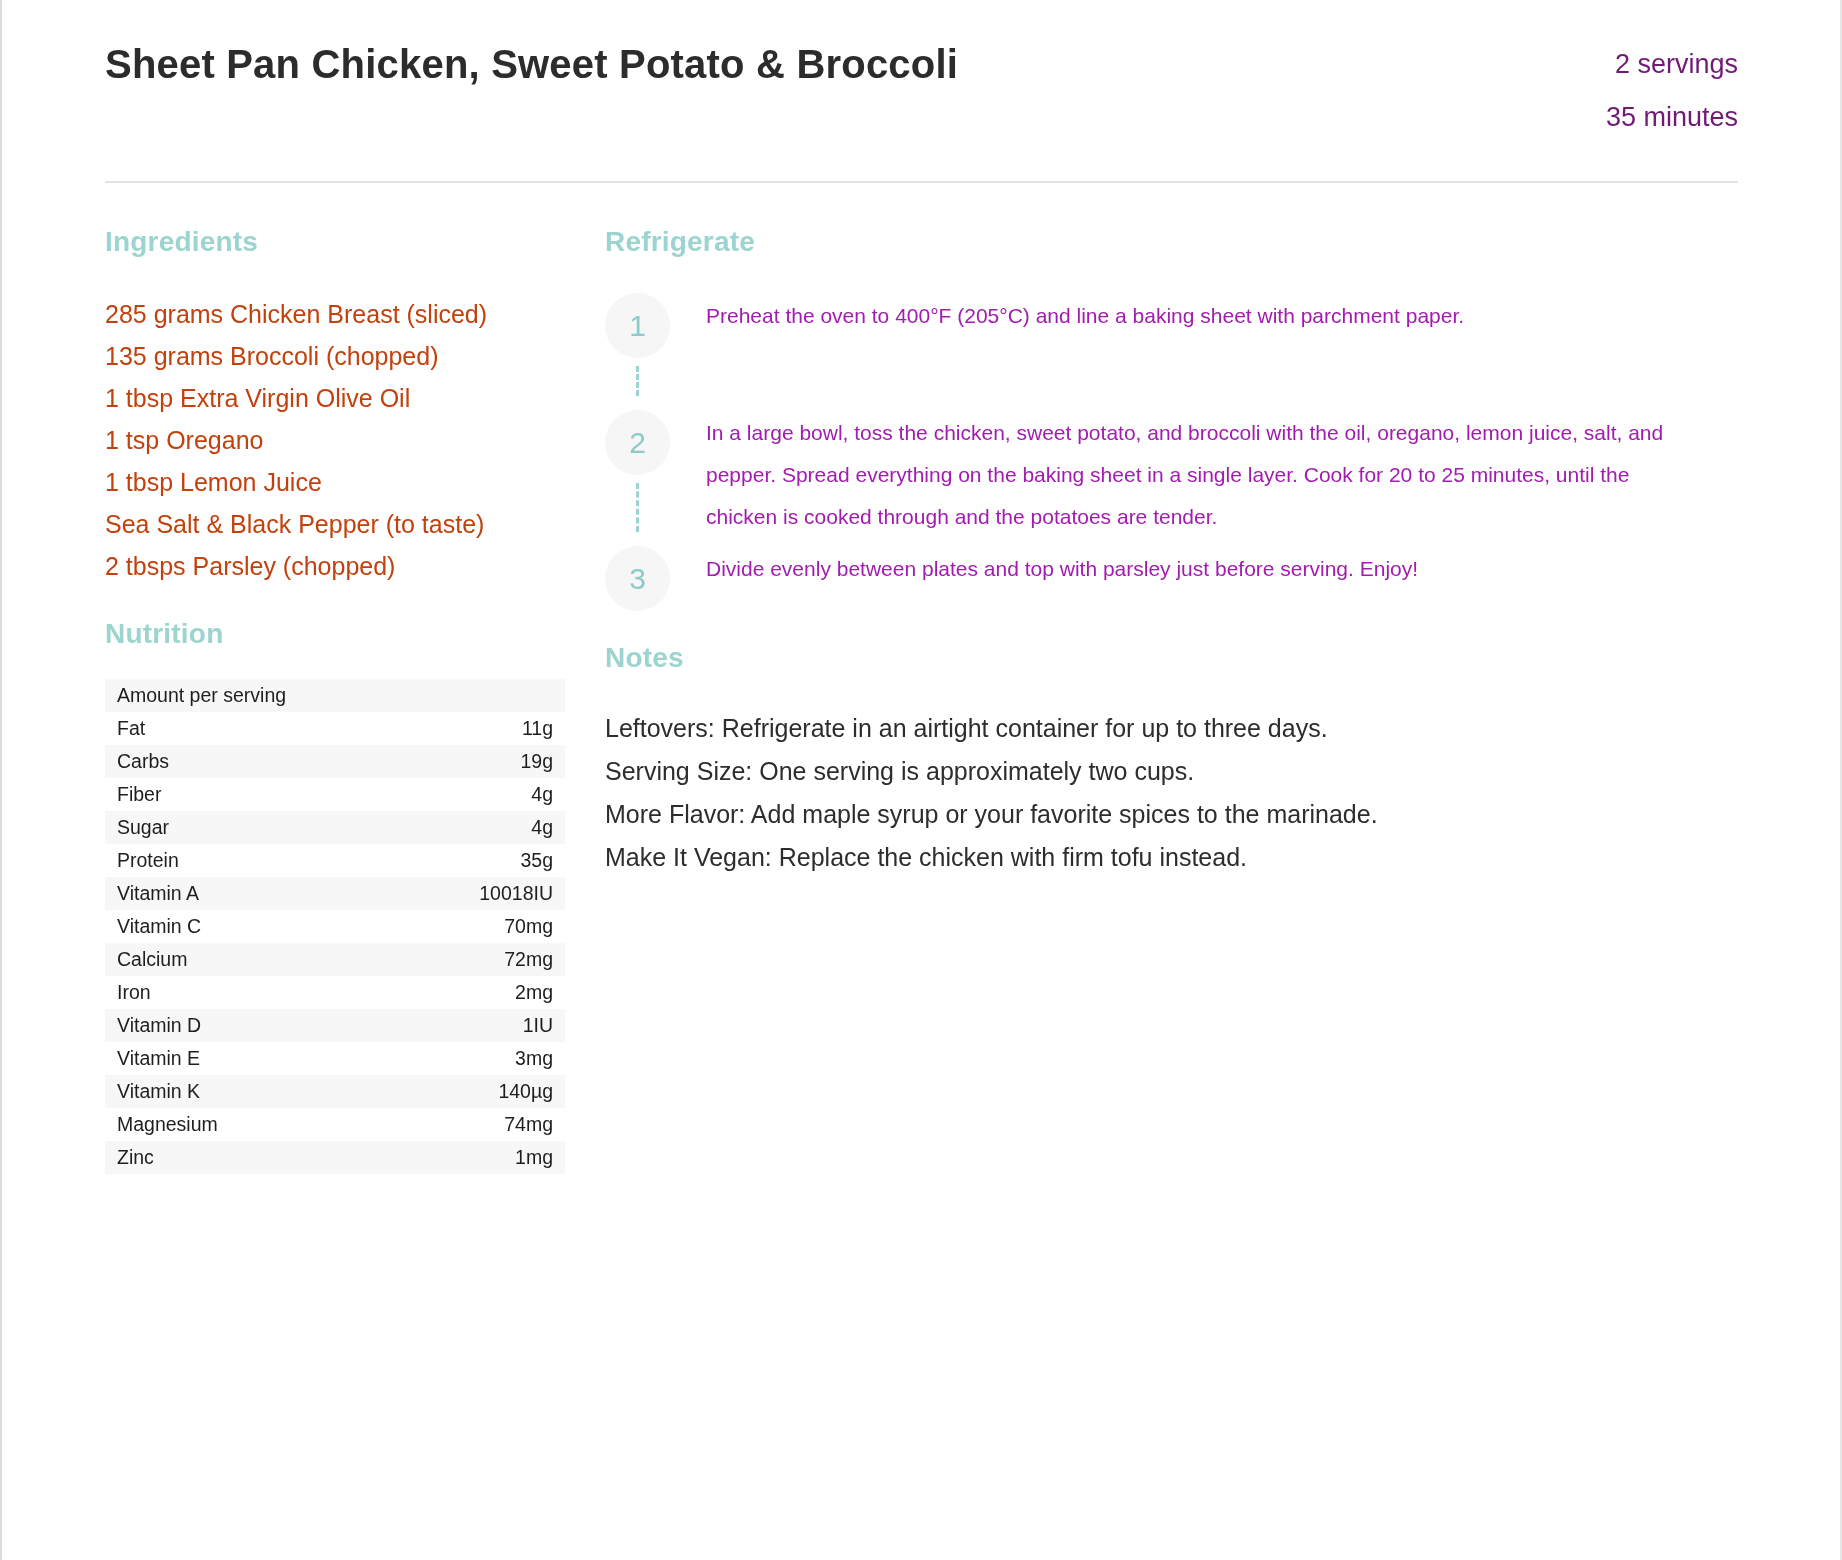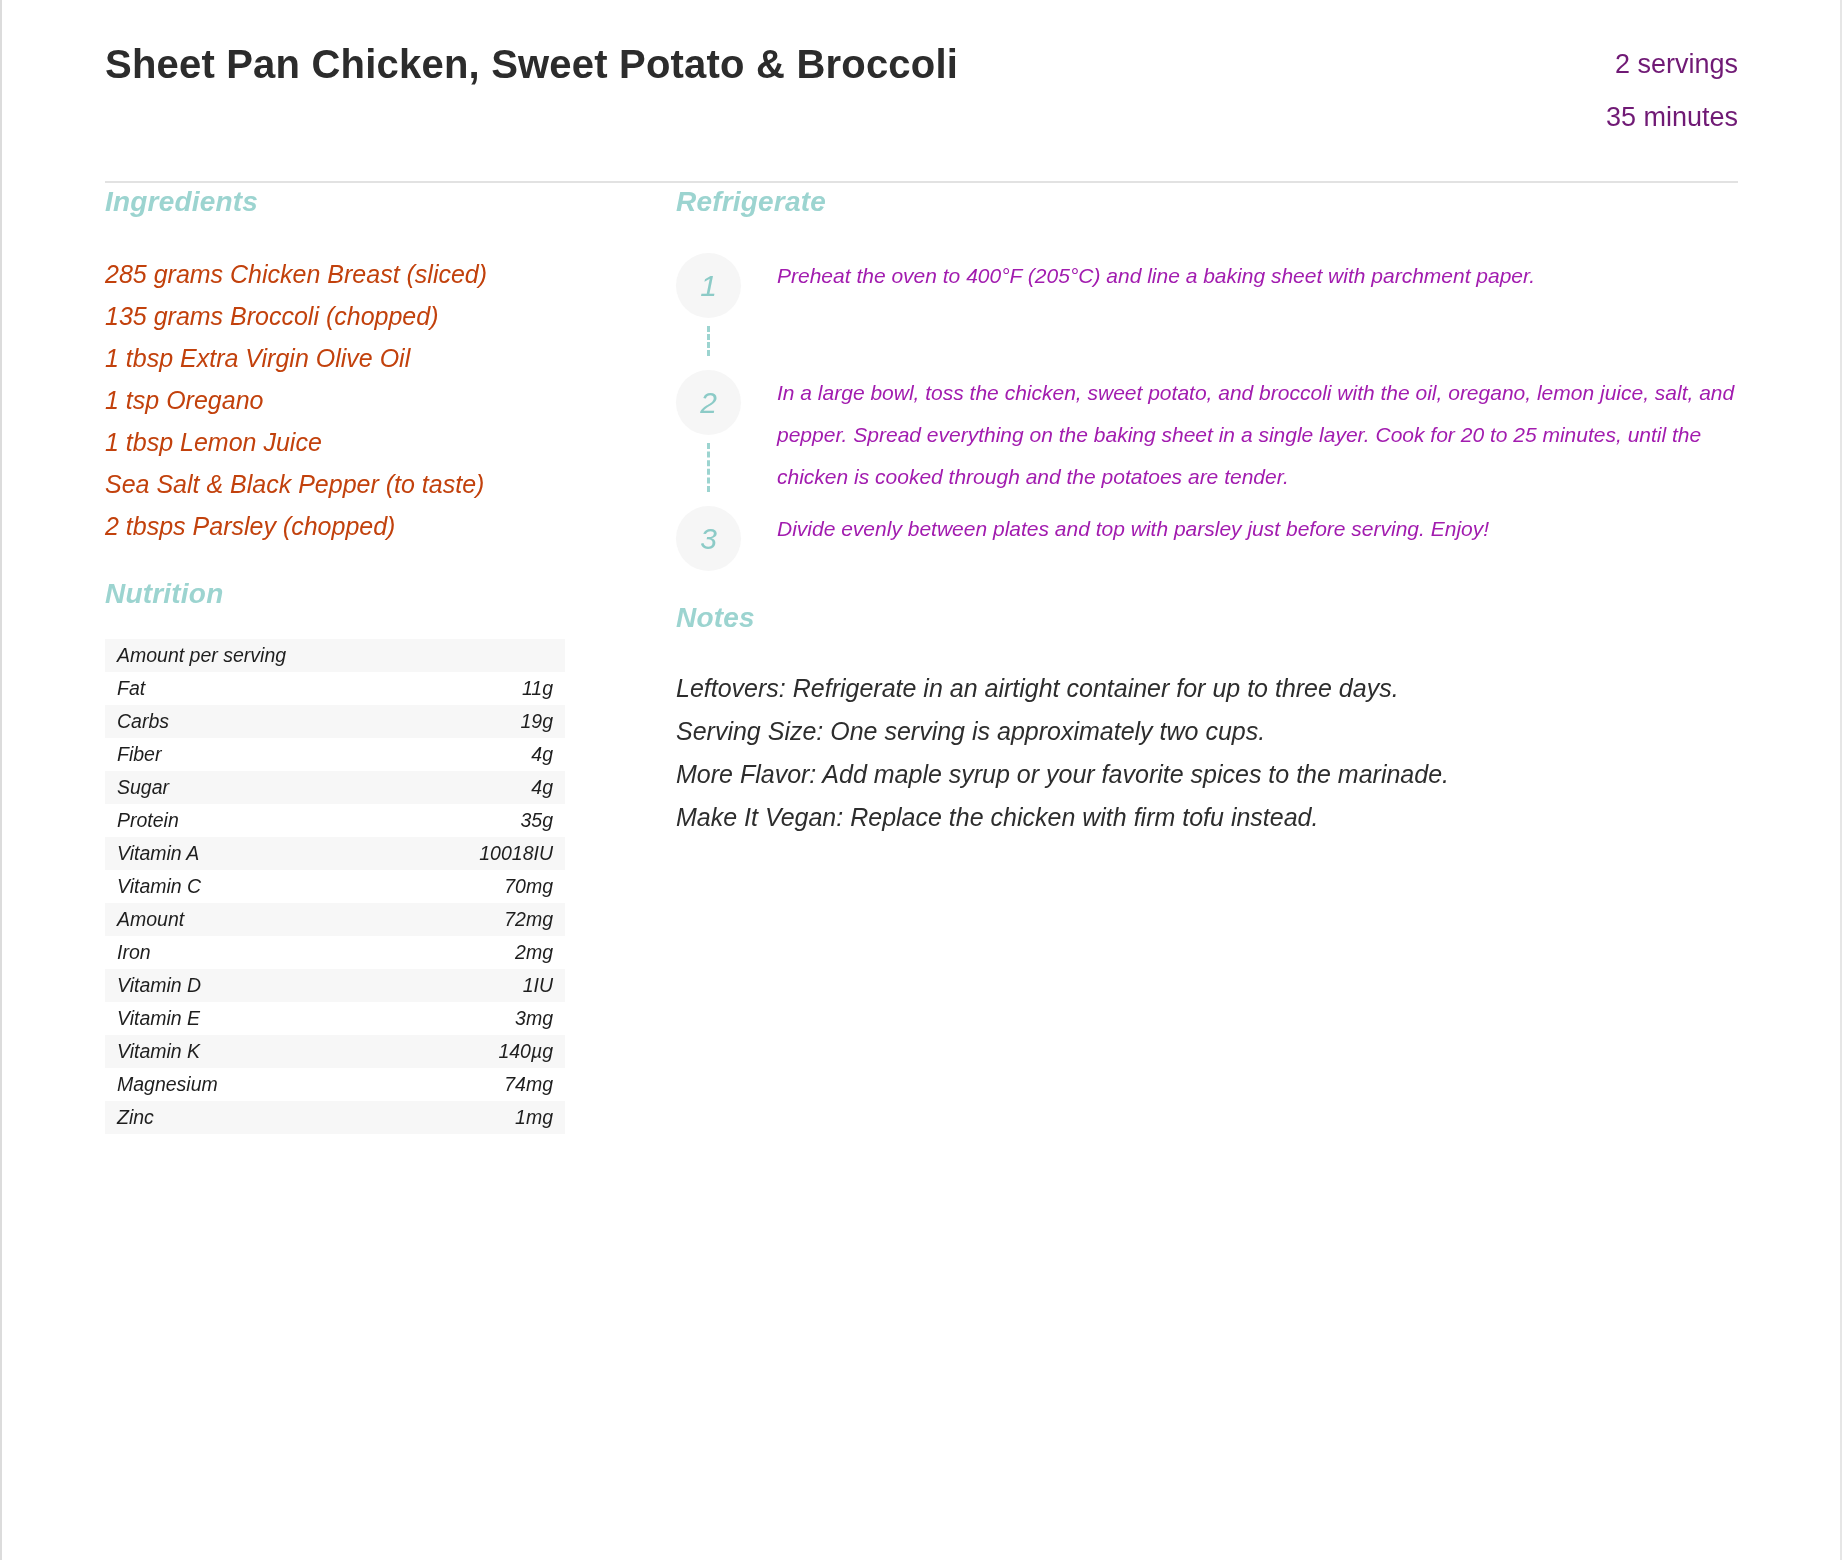--- a/index.html
+++ b/index.html
@@ -28,21 +28,21 @@
   
   .header{display:flex;justify-content:space-between;align-items:flex-start;}
   .title{
     font-size:40px;line-height:53px;font-weight:700;
     color:#2c2c2c;letter-spacing:.2px;
   }
   .meta{text-align:right;font-size:27px;line-height:53px;color:#701a75;white-space:nowrap;}
   .separator{border:none;border-top:2px solid var(--separator-gray);margin-top:37px;}
 
   
-  .columns{display:grid;grid-template-columns:460px 1fr;column-gap:111px;font-style:italic;}
+  .columns{display:grid;grid-template-columns:460px 1fr;column-gap:40px;margin-top:40px;}
 
   .section-heading{
     color:var(--accent-teal);
     font-size:28px;line-height:38px;font-weight:700;letter-spacing:.2px;
   }
 
   
   .ingredient-list{list-style:none;margin-top:32px;font-size:25px;line-height:42px;color:#c2410c;}
 
   
@@ -150,21 +150,21 @@
               <td class="label">Vitamin A</td>
               <td class="value">10018IU</td>
             </tr>
 
             <tr>
               <td class="label">Vitamin C</td>
               <td class="value">70mg</td>
             </tr>
 
             <tr>
-              <td class="label">Amount</td>
+              <td class="label">Calcium</td>
               <td class="value">72mg</td>
             </tr>
 
             <tr>
               <td class="label">Iron</td>
               <td class="value">2mg</td>
             </tr>
 
             <tr>
               <td class="label">Vitamin D</td>

